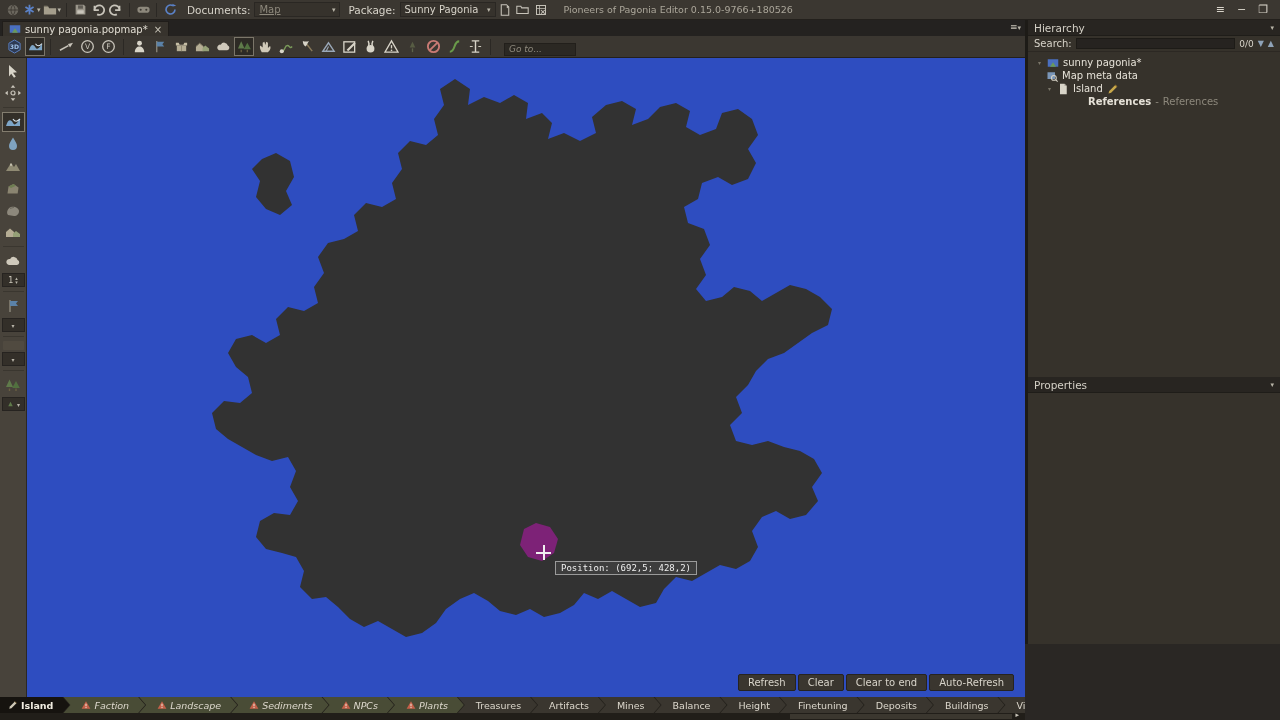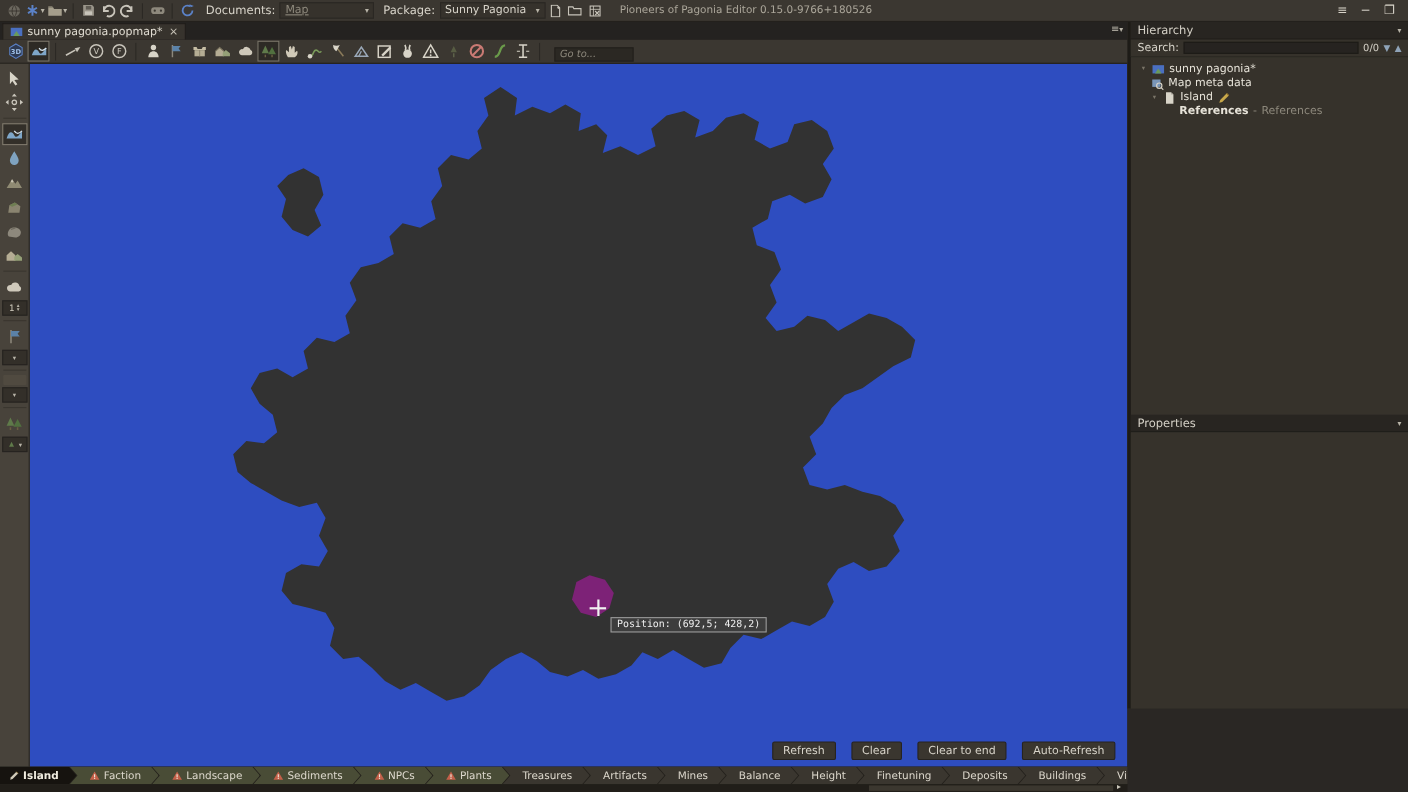--- a/index.html
+++ b/index.html
@@ -65,32 +65,32 @@
   .crosshair { position:absolute; width:15px; height:15px; left:509px; top:487px; }
   .crosshair:before, .crosshair:after { content:""; position:absolute; background:#f0f0f0; }
   .crosshair:before { left:0; top:6.5px; width:15px; height:2px; }
   .crosshair:after  { left:6.5px; top:0; width:2px; height:15px; }
 
   .pos-tooltip { position:absolute; left:528px; top:503px; height:14px;
     background:#3d3d3d; border:1px solid #9a9a9a; color:#efefef;
     font-family:"DejaVu Sans Mono", monospace; font-size:9px; display:flex; align-items:center;
     padding:0 5px; white-space:nowrap; }
 
-  .overlay-buttons { position:absolute; right:11px; bottom:6px; display:flex; gap:14px;align-items:flex-end; }
+  .overlay-buttons { position:absolute; right:11px; bottom:6px; display:flex; gap:2px;align-items:flex-end; }
   .ov-btn { height:17px; background:#3a362f; border:1px solid #262320; border-radius:2px;
     color:#d8d4ca; font-size:10px; display:flex; align-items:center; padding:0 9px; }
 
   
   .bottom-tabs { height:16px; background:#24211c; display:flex; align-items:stretch; overflow:hidden; }
   .btab { display:flex; align-items:center; gap:3px; font-size:9.5px; color:#ddd8cd;
     background:#3a362f; padding:0 16px 0 18px; margin-left:-6px; white-space:nowrap;
     clip-path:polygon(0 0, calc(100% - 7px) 0, 100% 50%, calc(100% - 7px) 100%, 0 100%, 7px 50%); }
   .btab.first { margin-left:0; padding-left:8px;
     clip-path:polygon(0 0, calc(100% - 7px) 0, 100% 50%, calc(100% - 7px) 100%, 0 100%); }
-  .btab.warn { background:#494c36; }
+  .btab.warn { background:#494c36;font-style:italic; }
   .btab.active { background:#16130f; font-weight:bold; color:#f0ece0; }
   .btab svg { width:10px; height:10px; }
 
   .bottom-strip { height:7px; background:#211e19; position:relative; }
   .scroll-thumb { position:absolute; left:790px; top:1px; width:222px; height:5px; background:#3b372f; }
   .scroll-arrow { position:absolute; right:6px; top:-2px; font-size:7px; color:#c8c4b8; }
 
   
   .right-panel { position:absolute; top:20px; left:1025px; width:255px; height:624px;
     background:#36322b; border-left:3px solid #1d1b17; display:flex; flex-direction:column; }
@@ -597,21 +597,21 @@
       <svg viewBox="0 0 16 16">
           <path d="M4 1h6l3 3v11H4z" fill="#d8d4c8"></path>
           <path d="M10 1v3h3z" fill="#a8a49a"></path>
         </svg>
       <span>Island</span>
       <svg viewBox="0 0 16 16">
           <path d="M2 14l1-3.5 8-8 2.5 2.5-8 8z" fill="#c8a84a"></path>
           <path d="M11 2.5l2.5 2.5" stroke="#8a6a2a" stroke-width="1.4"></path>
         </svg>
     </div>
-    <div class="trow" style="padding-left:44px">
+    <div class="trow" style="padding-left:60px">
       <span class="t-bold">References</span>
       <span class="t-gray">-</span>
       <span class="t-gray">References</span>
     </div>
   </div>
 
   <div class="ghead" style="flex:0 0 16px; margin-top:auto0;">
     <span>Properties</span>
     <span class="caret">▾</span>
   </div>

